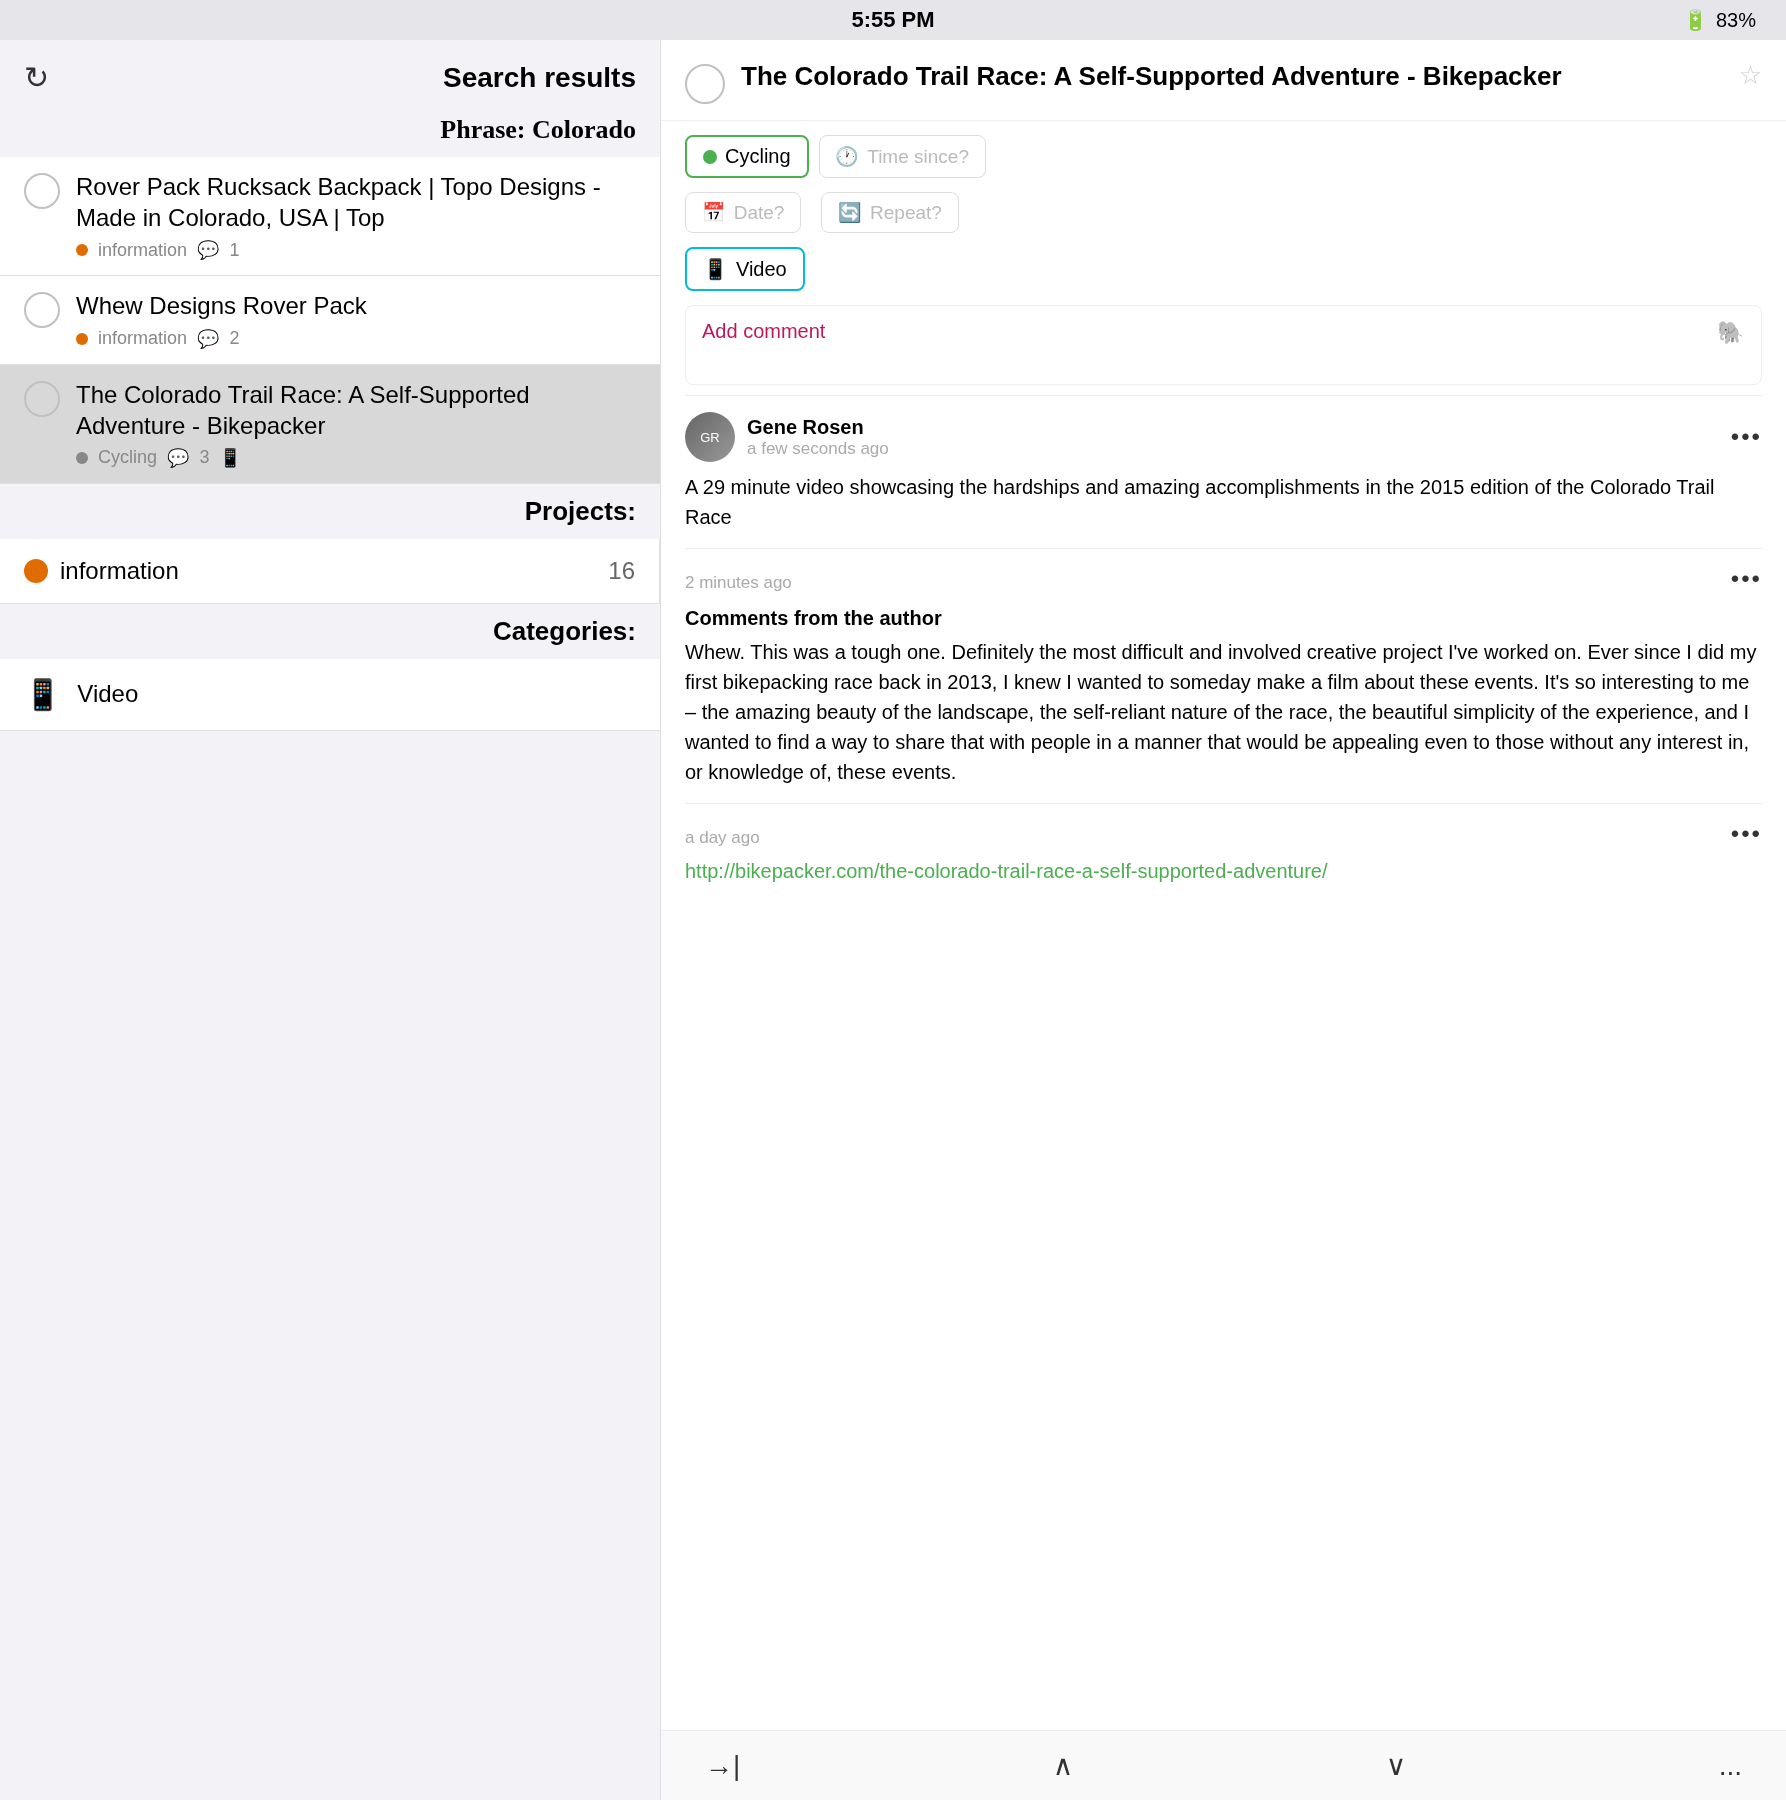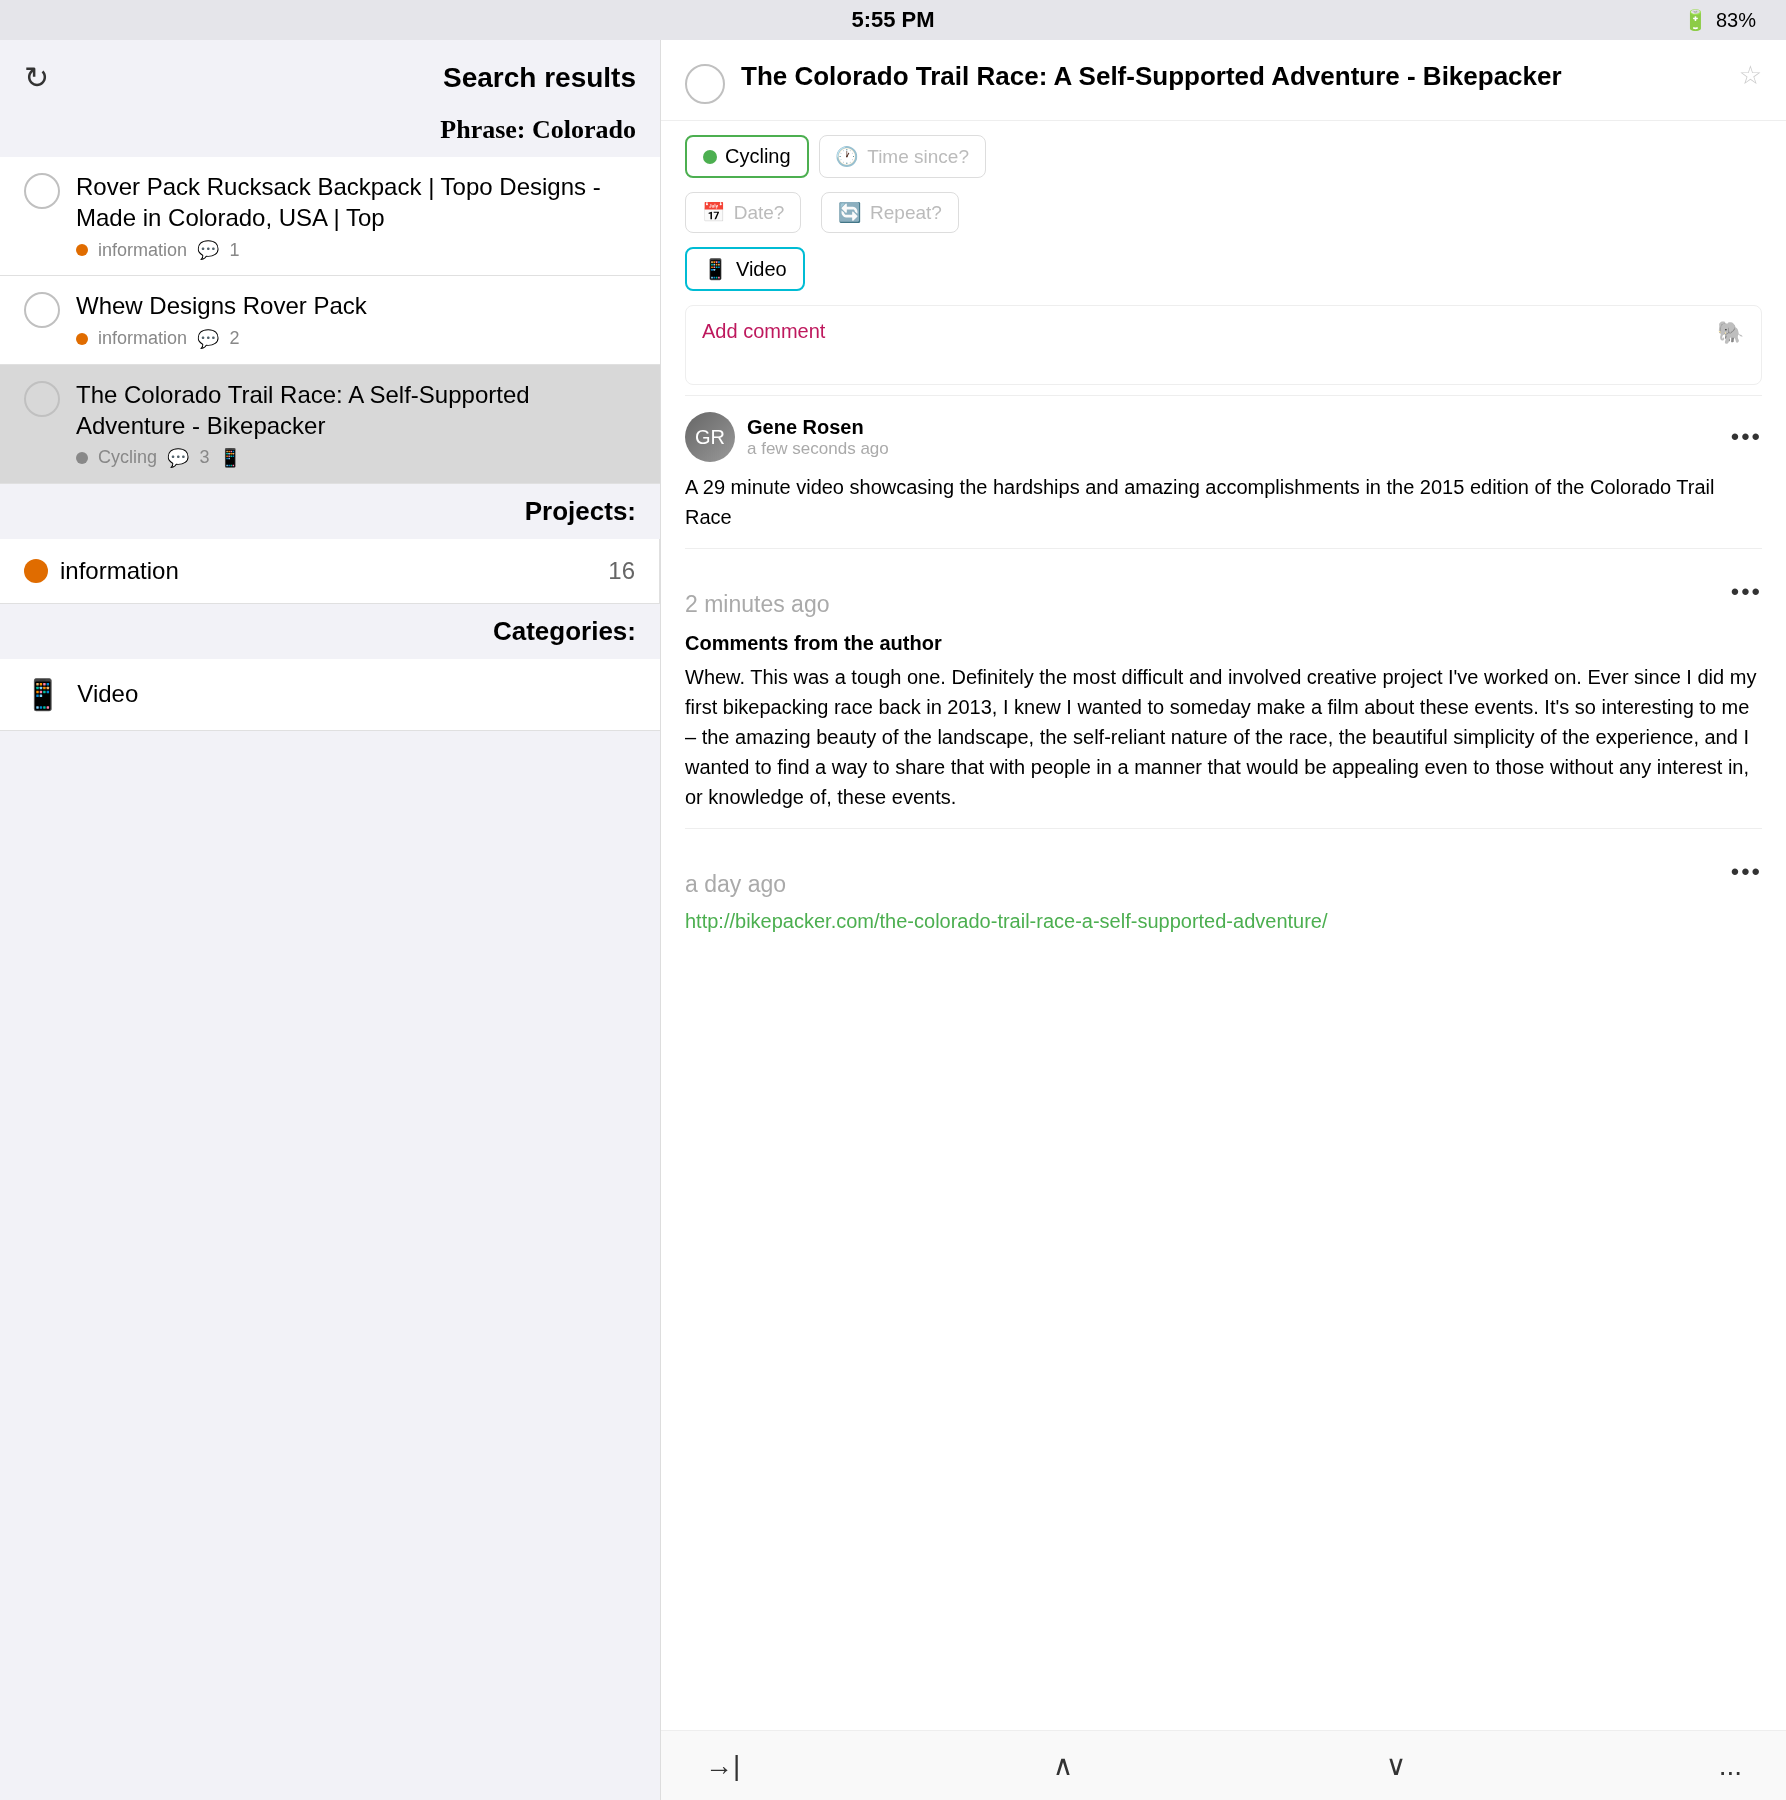--- a/index.html
+++ b/index.html
@@ -333,21 +333,21 @@
       overflow: hidden;
       flex-shrink: 0;
     }
     .avatar-inner {
       width: 100%;
       height: 100%;
       background: linear-gradient(135deg, #666, #999);
       display: flex;
       align-items: center;
       justify-content: center;
-      font-size: 20px;
+      font-size: 13px;
       color: white;
     }
     .comment-username {
       font-size: 20px;
       font-weight: 700;
       color: #000;
     }
     .comment-time {
       font-size: 17px;
       color: #aaa;
@@ -361,23 +361,23 @@
     .comment-body {
       font-size: 20px;
       color: #000;
       line-height: 1.5;
     }
     .comment-body.bold-title {
       font-weight: 700;
       margin-bottom: 4px;
     }
     .comment-time-standalone {
-      font-size: 23px;
+      font-size: 17px;
       color: #aaa;
-      margin-top: 26px;
+      margin-top: 8px;
     }
     .comment-link {
       font-size: 20px;
       color: #4caf50;
       line-height: 1.5;
       margin-top: 6px;
     }
 
     
     .detail-toolbar {

